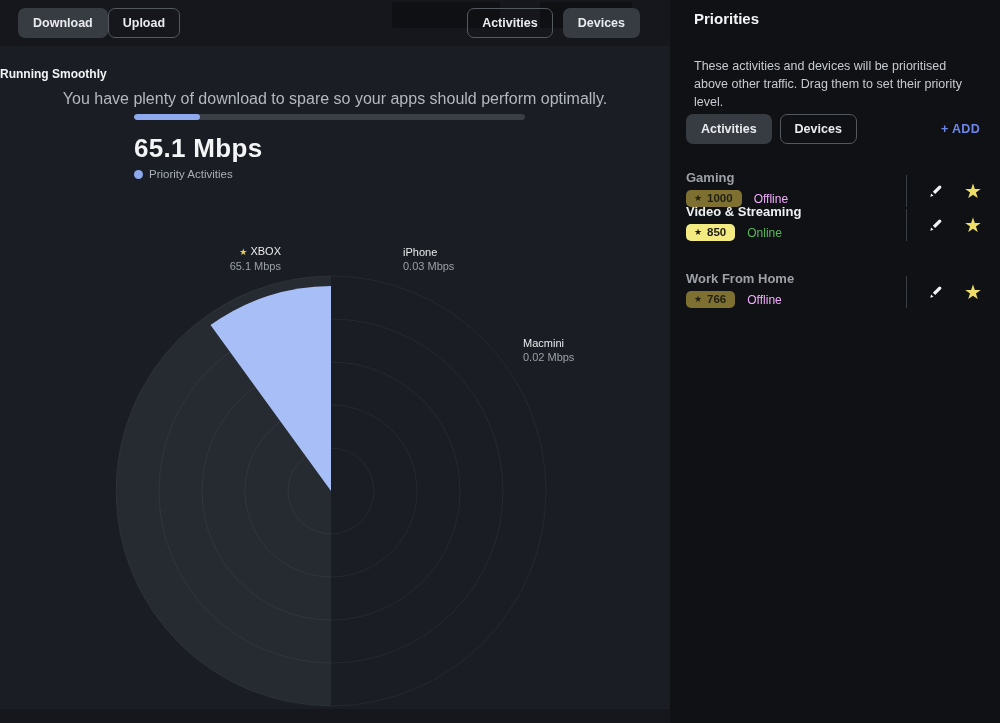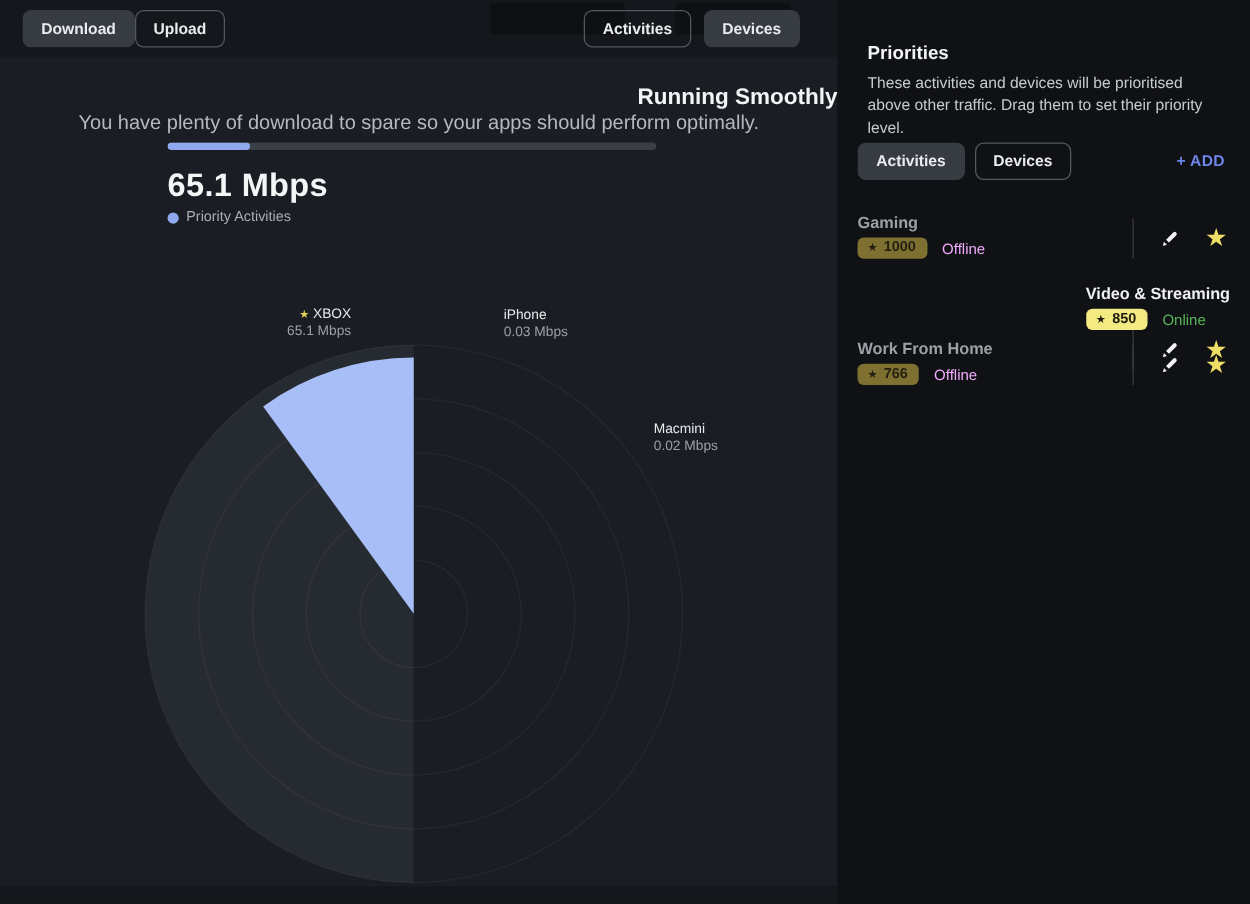--- a/index.html
+++ b/index.html
@@ -15,22 +15,22 @@
 
   .btn { display:inline-flex; align-items:center; justify-content:center; height:30px;
          padding:0 14px; border-radius:7px; font-size:12.5px; font-weight:bold;
          color:#e9ebee; background:transparent; border:1px solid transparent; cursor:pointer;
          font-family:"Liberation Sans","DejaVu Sans",sans-serif; }
   .btn.filled { background:#373b42; }
   .btn.outline { border-color:#54585f; }
   .toolbar-left { position:absolute; left:18px; top:8px; display:flex; }
   .toolbar-right { position:absolute; right:30px; top:8px; display:flex; gap:10px; }
 
-  .status-title { position:absolute; left:0; top:67px; width:670px; text-align:right;
-                  color:#f2f4f6; font-size:18px; font-weight:bold; }
+  .status-title { position:absolute; left:0; top:67px; width:670px; text-align:left;
+                  color:#f2f4f6; font-size:12px; font-weight:bold; }
   .status-subtitle { position:absolute; left:0; top:90px; width:670px; text-align:center;
                      color:#b4b8bf; font-size:16px; }
   .progress-track { position:absolute; left:134px; top:114px; width:391px; height:6px;
                     border-radius:3px; background:#3a3e45; overflow:hidden; }
   .progress-fill { height:100%; background:#8ea9ee; border-radius:3px; }
 
   .stats-row { position:absolute; left:134px; top:133px; width:392px; display:flex;
                justify-content:space-between; }
   .stat { display:flex; flex-direction:column; }
   .stat.right { align-items:flex-end; }
@@ -44,21 +44,21 @@
   .chart-label { position:absolute; font-size:11px; line-height:14px; color:#e8eaed; }
   .chart-label .val { color:#9aa0a7; }
   .chart-label.centered { text-align:right; }
   .mini-star { color:#e8cf52; font-size:9px; margin-right:3px; }
 
   .radial-chart { position:absolute; left:101px; top:261px; }
 
   
   .right-panel { position:absolute; left:670px; top:0; width:330px; height:723px;
                  background:#101114; }
-  .rp-title { position:absolute; left:24px; top:10px; color:#f2f4f6; font-size:15px; font-weight:bold;margin-top:24px; }
+  .rp-title { position:absolute; left:24px; top:10px; color:#f2f4f6; font-size:15px; font-weight:bold; }
   .rp-desc { position:absolute; left:24px; top:57px; width:282px; color:#c7cad0;
              font-size:12.5px; line-height:1.45; }
   .rp-tabs { position:absolute; left:16px; top:114px; display:flex; gap:8px; }
   .add-btn { position:absolute; right:20px; top:122px; color:#6d86ea; font-size:12.5px;
              font-weight:bold; background:none; border:none; cursor:pointer; letter-spacing:0.3px;
              font-family:"Liberation Sans","DejaVu Sans",sans-serif; }
 
   .prio-row { position:absolute; left:16px; width:298px; height:44px; display:flex;
               justify-content:space-between; align-items:flex-end; cursor:grab; }
   .prio-info { display:flex; flex-direction:column; gap:5px; }
@@ -173,21 +173,21 @@
             <path d="M5.5 8.2 L10.9 2.8 a1.55 1.55 0 0 1 2.2 2.2 L7.7 10.4 Z" fill="#f2f3f5"></path>
             <path d="M3.1 12.9 L3.9 9.8 L6.1 12.0 Z" fill="#f2f3f5"></path>
           </svg>
         </button>
         <button class="icon-btn">
           <span class="big-star">★</span>
         </button>
       </div>
     </div>
 
-    <div class="prio-row active" style="top:227px;flex-direction:column;">
+    <div class="prio-row active" style="top:197px;">
       <div class="prio-info">
         <div class="prio-name">Video &amp; Streaming</div>
         <div class="prio-meta">
           <span class="badge">
             <span class="badge-star">★</span>
             <span>850</span>
           </span>
           <span class="prio-status online">Online</span>
         </div>
       </div>

